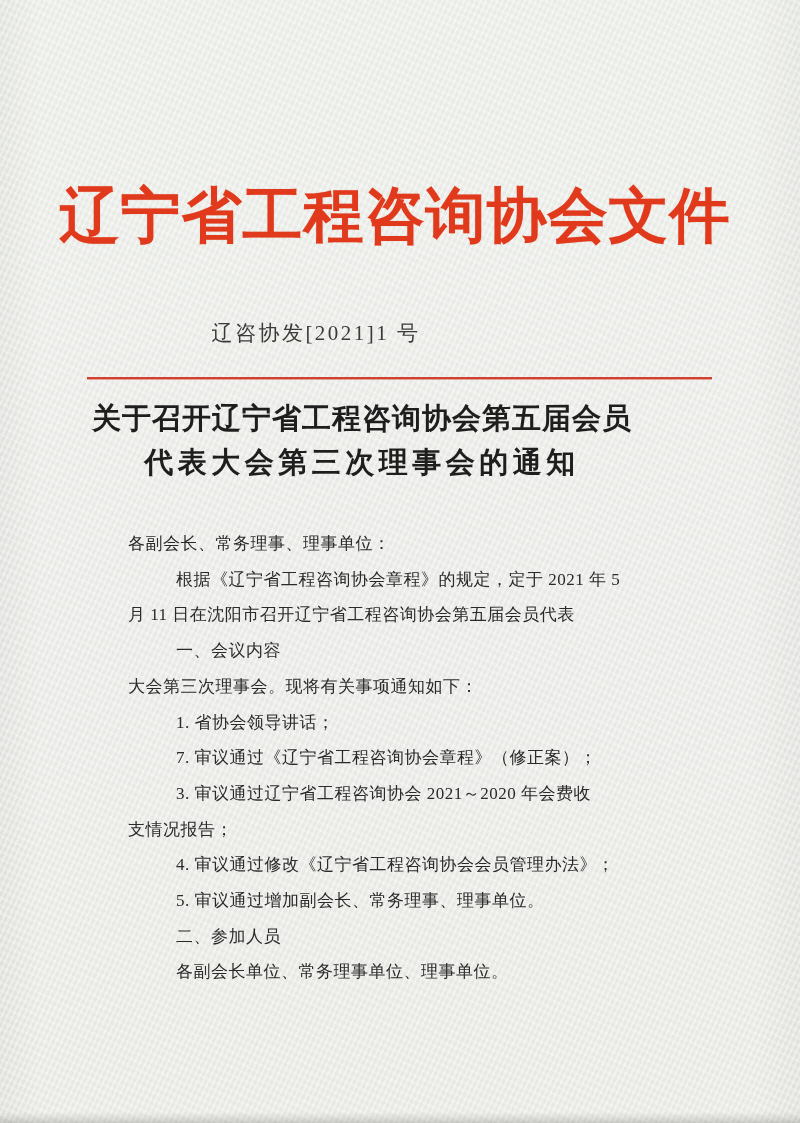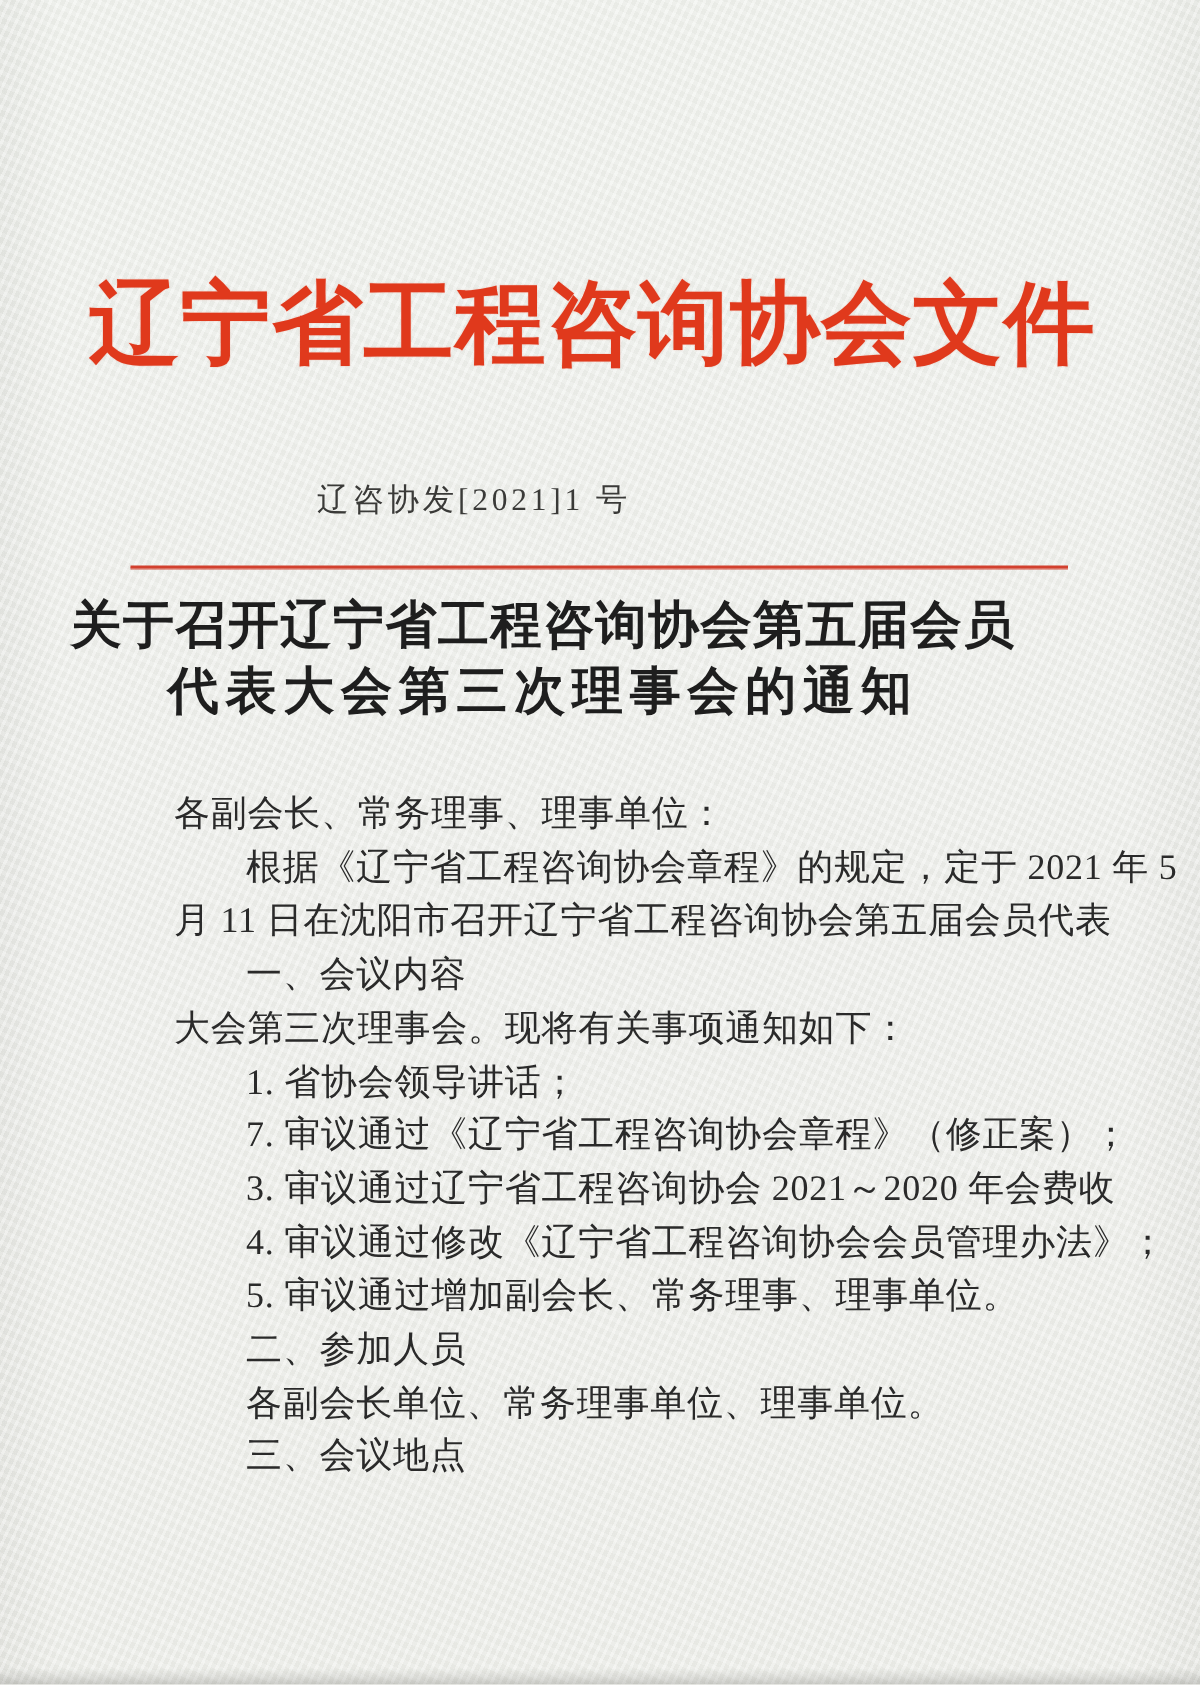--- a/index.html
+++ b/index.html
@@ -58,31 +58,31 @@
   }
   .red-line{
     position:absolute; top:377px; left:87px;
     width:625px; height:2px;
     background:var(--divider-red);
     box-shadow:0 1px 0 rgba(210,64,46,0.45);
   }
   .notice-title{
     position:absolute; top:396px; left:0; width:724px;
     text-align:center;
-    font-size:34px; line-height:44px;
+    font-size:29px; line-height:44px;
     font-weight:bold;
     color:#1e1e1e;
     white-space:nowrap;
   }
   .notice-title .t1{ letter-spacing:1px; }
   .notice-title .t2{ letter-spacing:4.5px; }
   .body-text{
-    position:absolute; top:526px; left:116px;
+    position:absolute; top:526px; left:128px;
     width:588px;
-    font-size:24px; line-height:35.7px;
+    font-size:17px; line-height:35.7px;
     color:var(--ink);
     letter-spacing:0.5px;
   }
   .body-text .line{ white-space:nowrap; }
   .body-text .line.indent{ text-indent:48px; }
 </style>
 </head>
 <body>
 
 <div class="page">
@@ -100,20 +100,20 @@
 
   <div class="body-text" id="body-lines">
       <div class="line">各副会长、常务理事、理事单位：</div>
       <div class="line indent">根据《辽宁省工程咨询协会章程》的规定，定于 2021 年 5</div>
       <div class="line">月 11 日在沈阳市召开辽宁省工程咨询协会第五届会员代表</div>
       <div class="line indent">一、会议内容</div>
       <div class="line">大会第三次理事会。现将有关事项通知如下：</div>
       <div class="line indent">1. 省协会领导讲话；</div>
       <div class="line indent">7. 审议通过《辽宁省工程咨询协会章程》（修正案）；</div>
       <div class="line indent">3. 审议通过辽宁省工程咨询协会 2021～2020 年会费收</div>
+      <div class="line">支情况报告；</div>
       <div class="line indent">4. 审议通过修改《辽宁省工程咨询协会会员管理办法》；</div>
       <div class="line indent">5. 审议通过增加副会长、常务理事、理事单位。</div>
       <div class="line indent">二、参加人员</div>
       <div class="line indent">各副会长单位、常务理事单位、理事单位。</div>
-      <div class="line indent">三、会议地点</div>
     </div>
 
 </div>
 
 </body></html>

